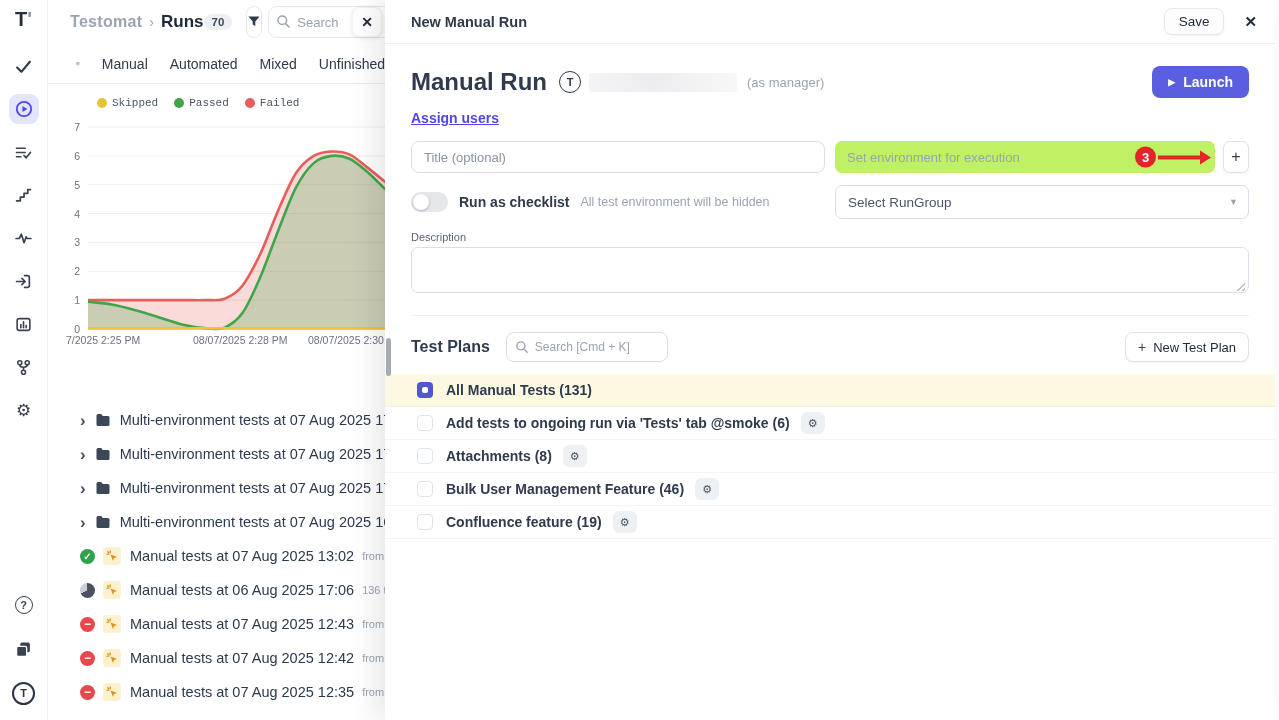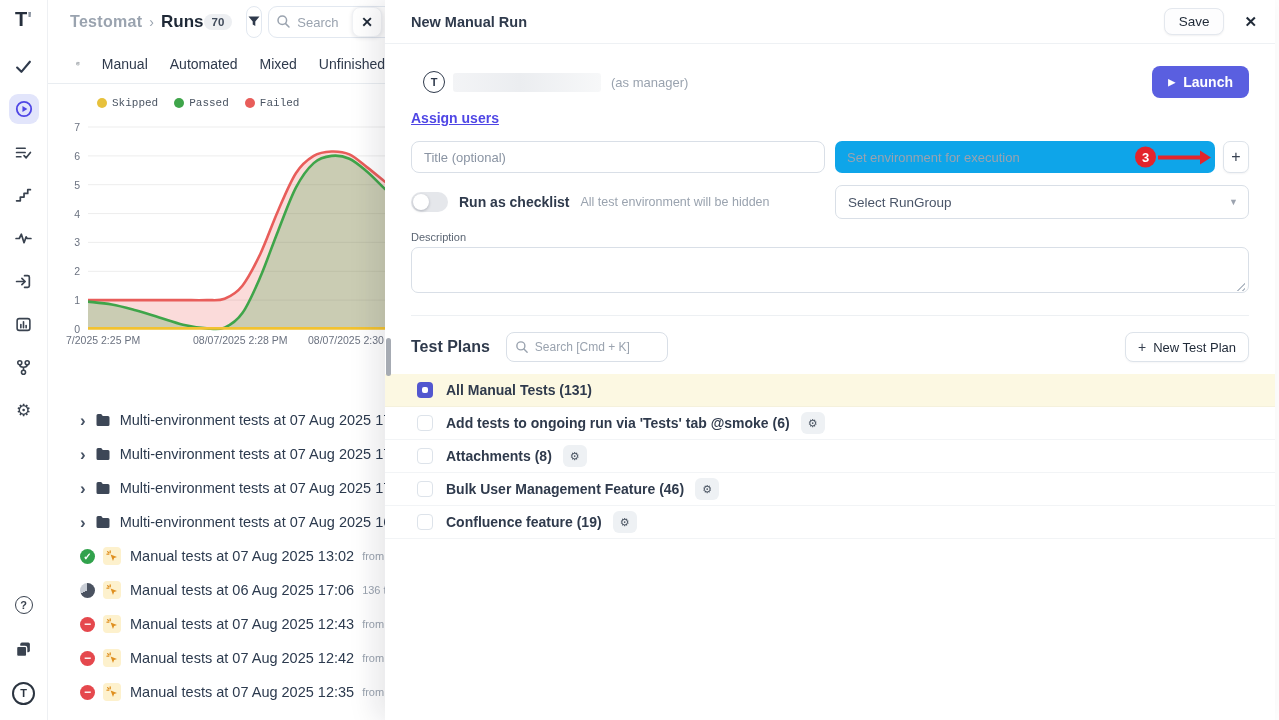--- a/index.html
+++ b/index.html
@@ -92,21 +92,21 @@
   .launch-btn { margin-left:auto; background:#5a5fe0; color:#fff; border:none; border-radius:8px; padding:8px 16px;
     font-size:14px; font-weight:600; display:flex; align-items:center; gap:8px; cursor:pointer;}
   .launch-btn .tri { font-size:9px; line-height:1; }
   .assign-link { display:inline-block; margin-top:12px; font-size:14px; font-weight:700; color:#4f46e5;
     text-decoration:underline; cursor:pointer; }
 
   .form-grid { display:grid; grid-template-columns:1fr 1fr; column-gap:10px; row-gap:12px; margin-top:14px; }
   .txt-input { height:32px; width:100%; border:1px solid #d9dfe7; border-radius:8px; padding:0 12px; font-size:13px; color:#334155; outline:none;}
   .txt-input::placeholder { color:#8a94a3; }
   .env-cell { position:relative; display:flex; gap:8px; }
-  .env-input { flex:1; height:32px; border:none; background:#0ea5e9; border-radius:7px; padding:0 12px; font-size:13px; color:#334155; outline:none;}
+  .env-input { flex:1; height:32px; border:none; background:#bef264; border-radius:7px; padding:0 12px; font-size:13px; color:#334155; outline:none;}
   .env-input::placeholder { color:#9aa3b0; }
   .plus-btn { width:26px; height:32px; background:#fff; border:1px solid #dde3ea; border-radius:7px; font-size:16px;
     color:#374151; cursor:pointer; box-shadow:0 1px 2px rgba(15,23,42,.05); line-height:1;}
   .anno { position:absolute; right:38px; top:50%; transform:translateY(-50%); display:flex; align-items:center; z-index:4; pointer-events:none;}
   .anno-badge { width:21px; height:21px; border-radius:50%; color:#fff; font-size:13px; font-weight:800;
     display:flex; align-items:center; justify-content:center; }
   .anno-line { width:42px; height:4px; margin-left:2px; }
   .anno-head { width:0; height:0; border-top:7px solid transparent; border-bottom:7px solid transparent; border-left:11px solid #e3242b; }
 
   .toggle-cell { display:flex; align-items:center; gap:11px; }
@@ -432,20 +432,21 @@
 
   <section class="panel">
     <header class="panel-header">
       <span class="panel-title">New Manual Run</span>
       <button class="save-btn">Save</button>
       <span class="close-x">✕</span>
     </header>
 
     <div class="panel-body">
       <div class="title-row">
+        <span class="mr-title">Manual Run</span>
         <span class="owner-chip">T</span>
         <span class="redacted"></span>
         <span class="owner-role">(as manager)</span>
         <button class="launch-btn">
           <span class="tri">▶</span>
           <span>Launch</span>
         </button>
       </div>
 
       <a class="assign-link">Assign users</a>

